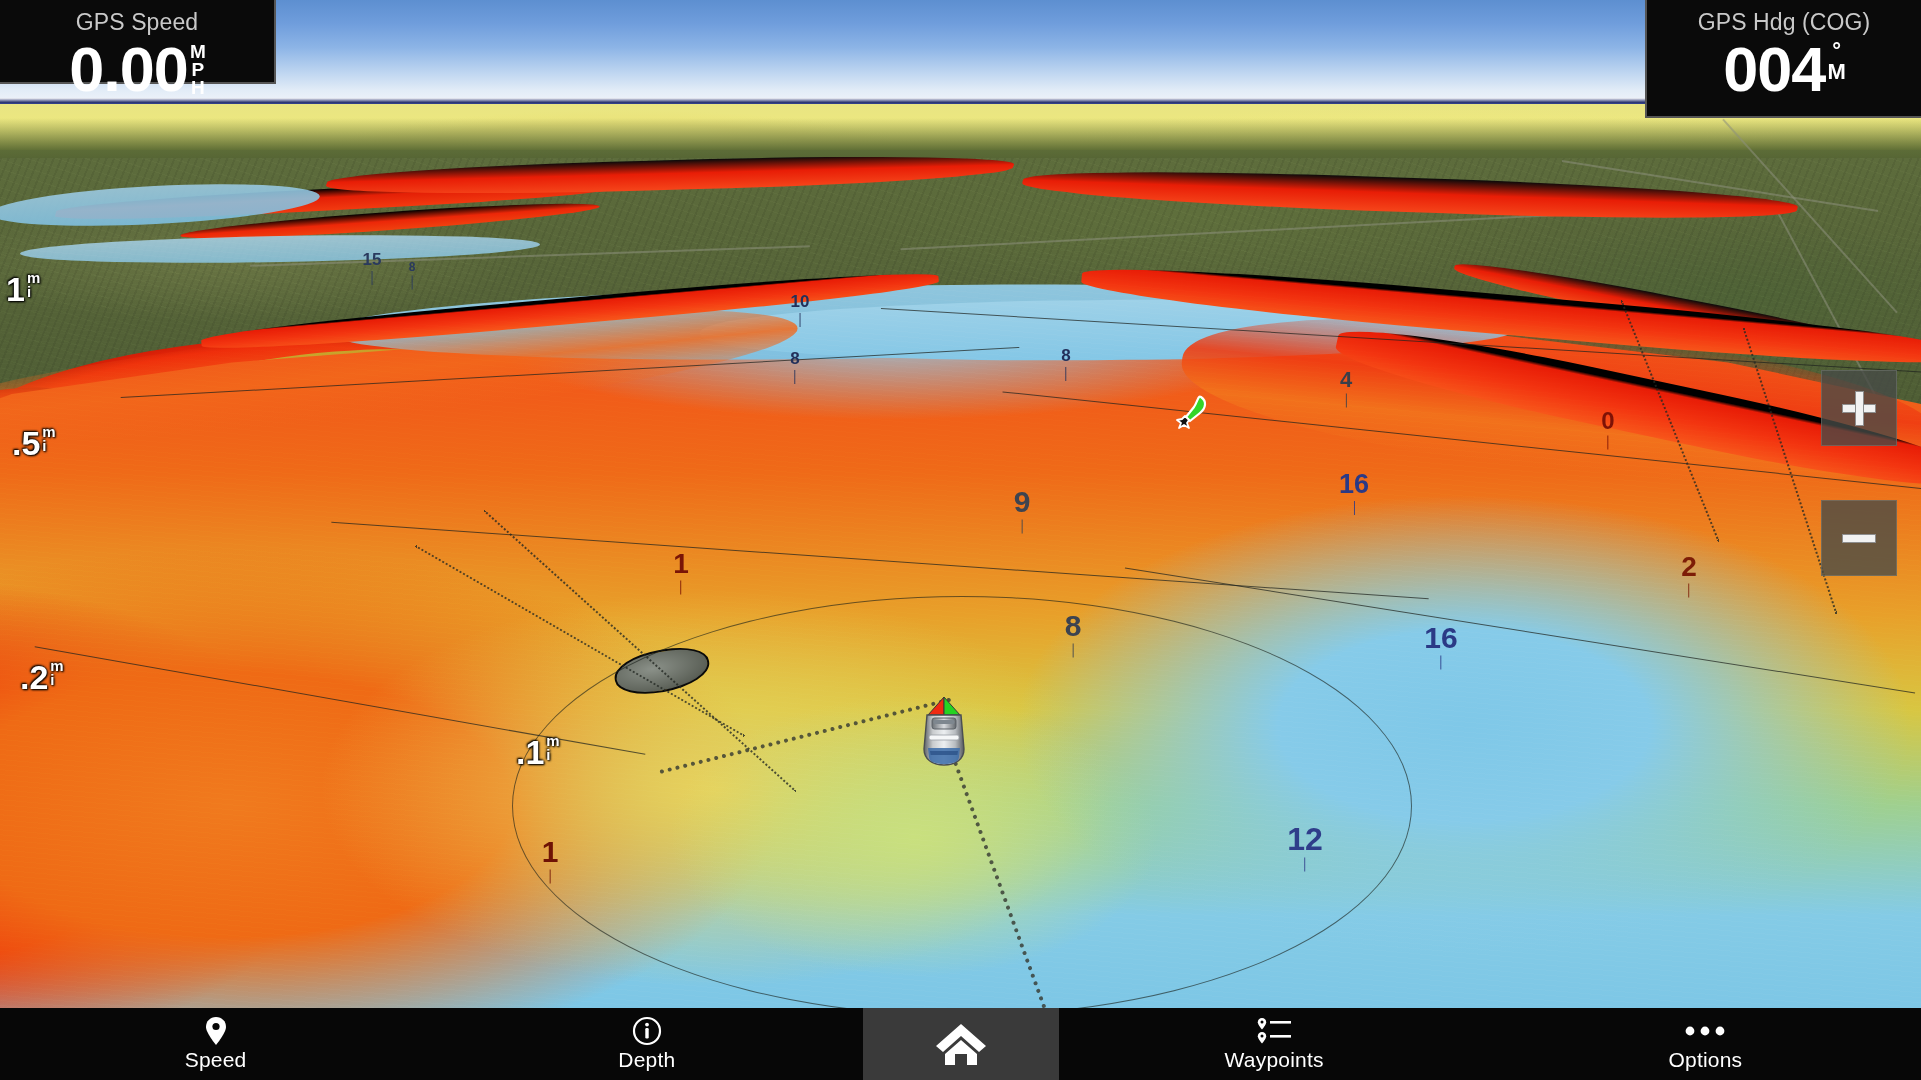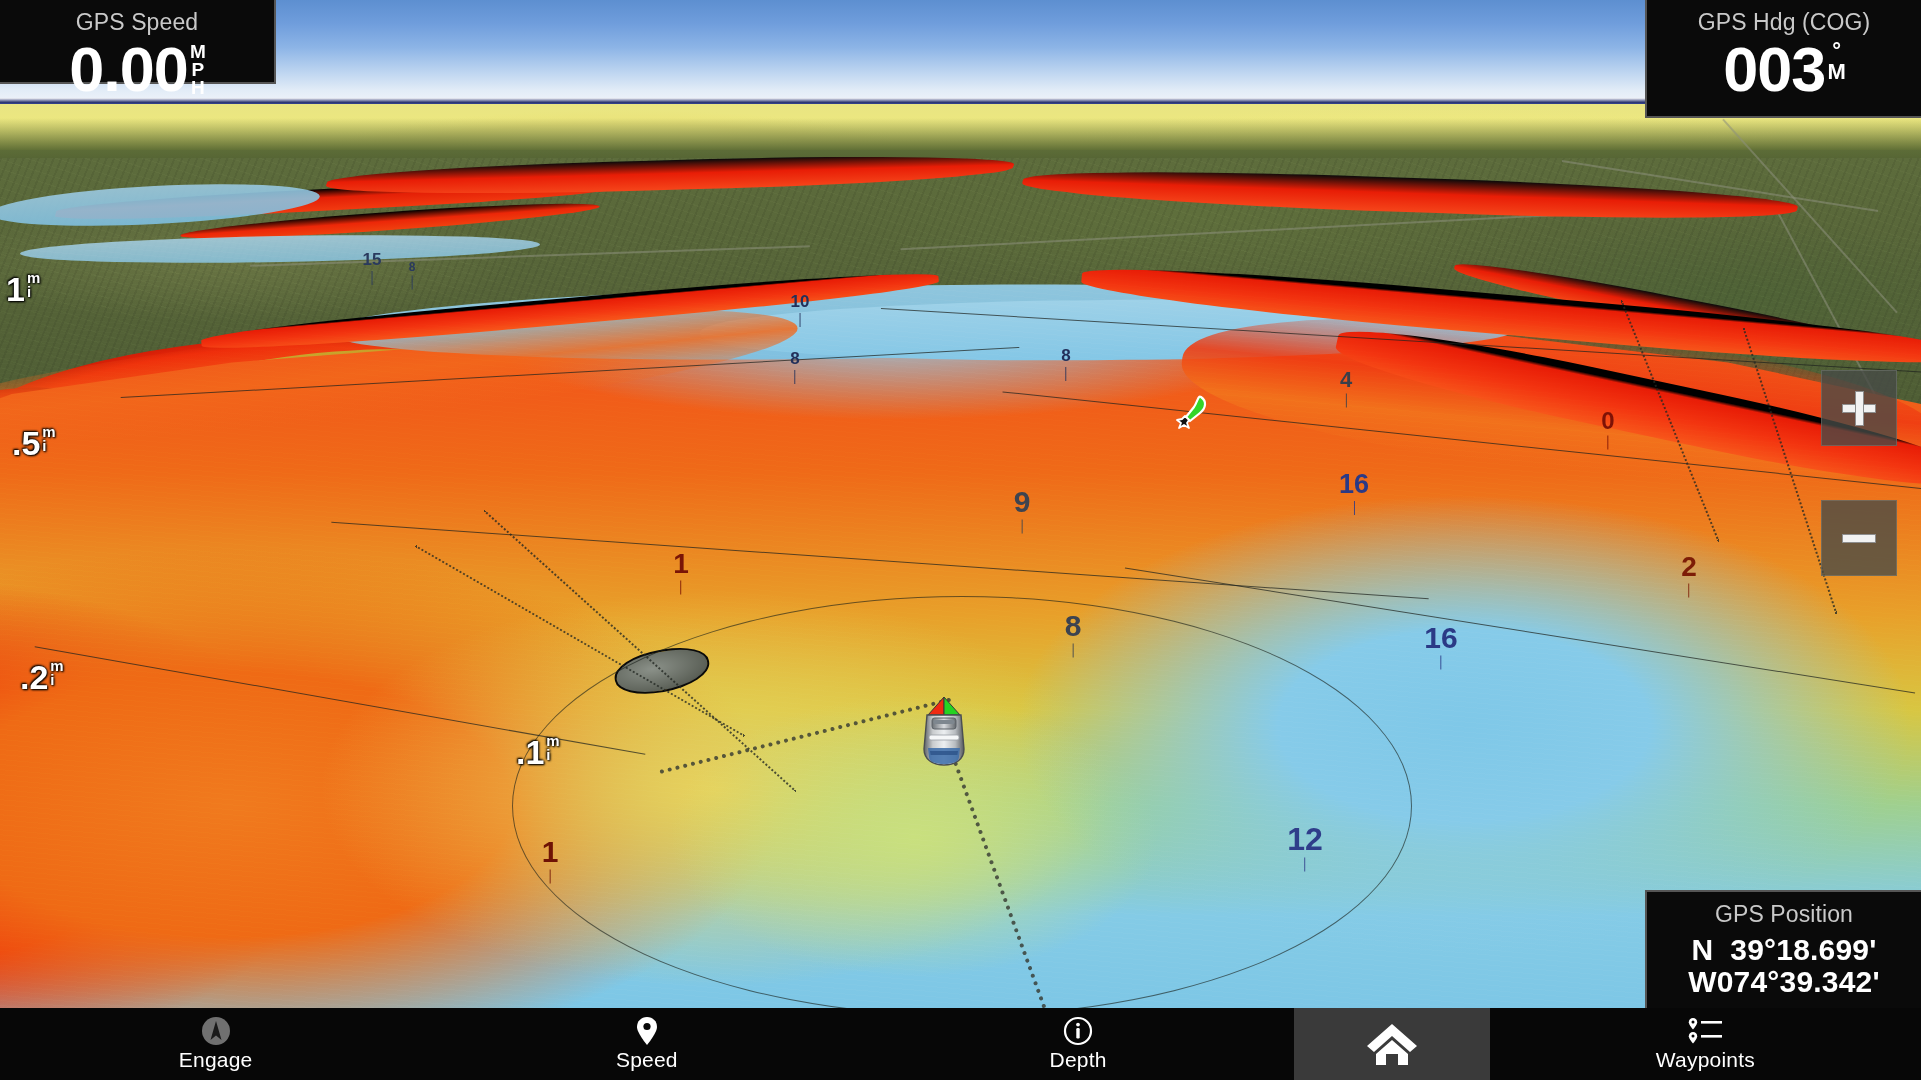--- a/index.html
+++ b/index.html
@@ -415,46 +415,32 @@
         <b>M</b>
         <b>P</b>
         <b>H</b>
       </span>
     </div>
   </div>
 
   <div class="databox" id="db-hdg">
     <div class="db-title">GPS Hdg (COG)</div>
     <div class="db-value">
-      <span>003</span>
+      <span>004</span>
       <span class="stack-unit" style="font-size:22px;margin-top:2px;">
         <b>°</b>
         <b>M</b>
       </span>
     </div>
   </div>
 
 
-  <div class="databox" id="db-pos">
-    <div class="db-title">GPS Position</div>
-    <div class="pos-line" style="margin-top:6px;">N  39°18.699'</div>
-    <div class="pos-line">W074°39.342'</div>
-  </div>
 
   <div id="navbar">
 
-    <div class="navitem">
-      <span class="nav-ico">
-        <svg width="30" height="30" viewBox="0 0 30 30">
-          <circle cx="15" cy="15" r="14" fill="#707070"></circle>
-          <path d="M15 5 L20.5 24 L15 19.5 L9.5 24 Z" fill="#1a1a1a"></path>
-        </svg>
-      </span>
-      <span class="nav-label">Engage</span>
-    </div>
 
     <div class="navitem">
       <span class="nav-ico">
         <svg width="24" height="30" viewBox="0 0 24 30">
           <path d="M12 1 C6 1 2 5.4 2 11 C2 17 12 29 12 29 C12 29 22 17 22 11 C22 5.4 18 1 12 1 Z" fill="#ffffff"></path>
           <circle cx="12" cy="10.5" r="3.6" fill="#070707"></circle>
         </svg>
       </span>
       <span class="nav-label">Speed</span>
     </div>
@@ -488,15 +474,25 @@
           <circle cx="6" cy="5" r="1.5" fill="#070707"></circle>
           <rect x="14" y="4" width="21" height="2.6" fill="#ffffff"></rect>
           <path d="M6 15 C3.5 15 1.8 16.8 1.8 19.2 C1.8 21.8 6 26.5 6 26.5 C6 26.5 10.2 21.8 10.2 19.2 C10.2 16.8 8.5 15 6 15 Z" fill="#ffffff"></path>
           <circle cx="6" cy="19" r="1.5" fill="#070707"></circle>
           <rect x="14" y="18" width="21" height="2.6" fill="#ffffff"></rect>
         </svg>
       </span>
       <span class="nav-label">Waypoints</span>
     </div>
 
+    <div class="navitem">
+      <span class="nav-ico">
+        <svg width="42" height="14" viewBox="0 0 42 14">
+          <circle cx="6" cy="7" r="4.4" fill="#ffffff"></circle>
+          <circle cx="21" cy="7" r="4.4" fill="#ffffff"></circle>
+          <circle cx="36" cy="7" r="4.4" fill="#ffffff"></circle>
+        </svg>
+      </span>
+      <span class="nav-label">Options</span>
+    </div>
 
   </div>
 </div>
 
 </body></html>

